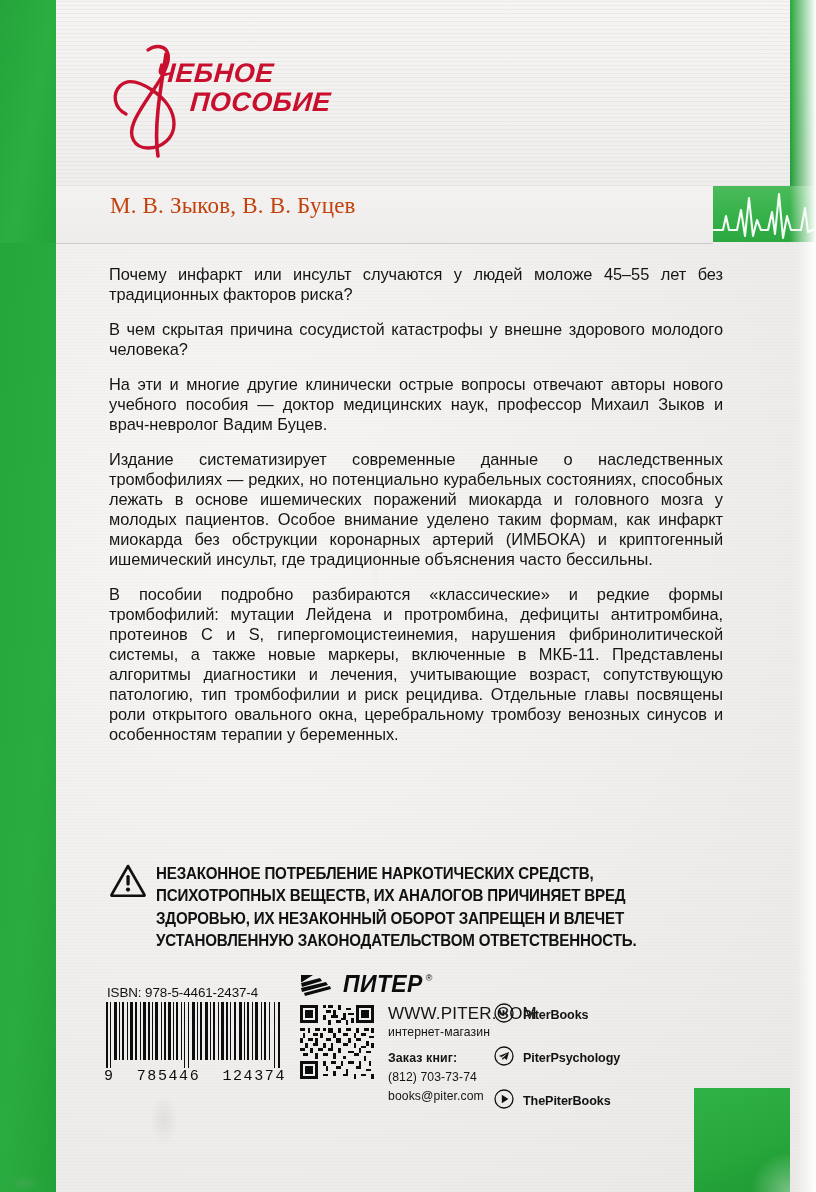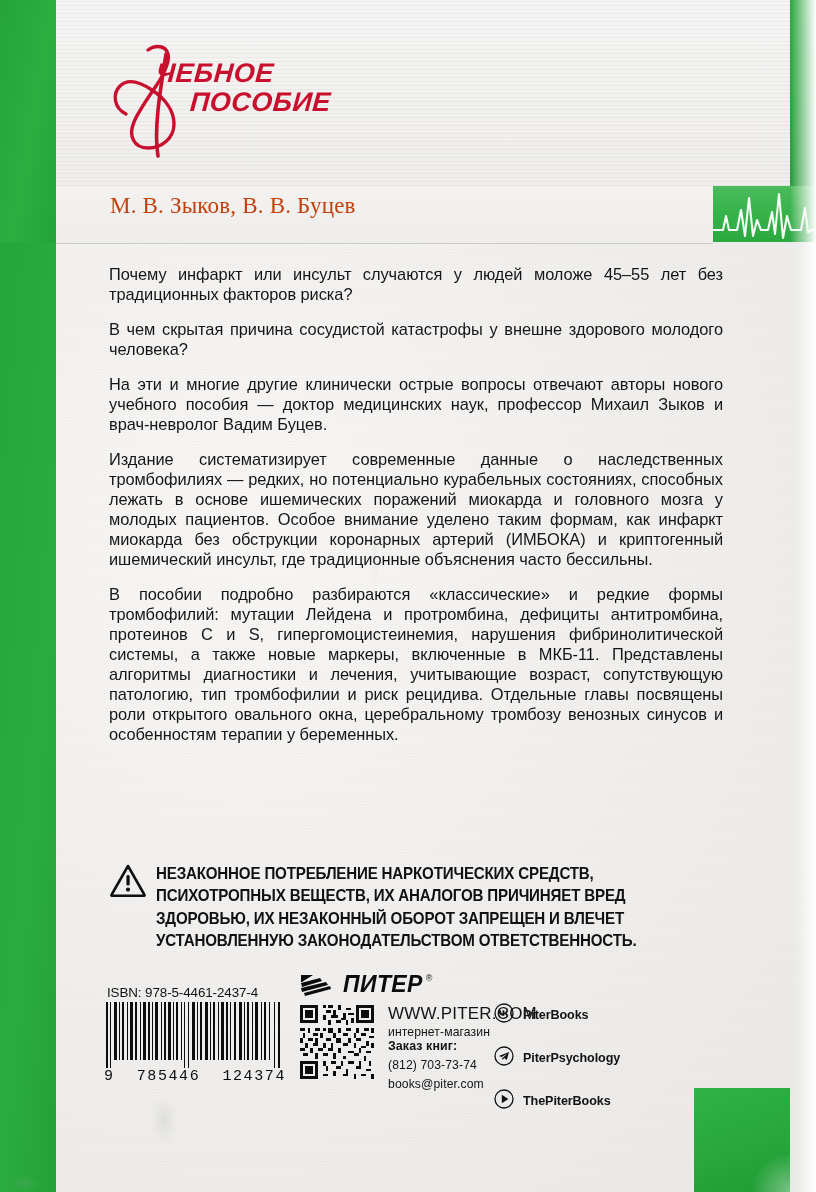--- a/index.html
+++ b/index.html
@@ -262,21 +262,21 @@
     letter-spacing: 0.2px;
   }
   .contact-sub {
     font-size: 12.2px;
     margin-top: 1px;
     letter-spacing: 0.1px;
   }
   .contact-order-title {
     font-size: 12.4px;
     font-weight: bold;
-    margin-top: 0;
+    margin-top: 12px;
     letter-spacing: 0.1px;
   }
   .contact-line {
     font-size: 12.2px;
     margin-top: 5px;
     letter-spacing: 0.1px;
   }
 
   .social-col {
     position: absolute;

